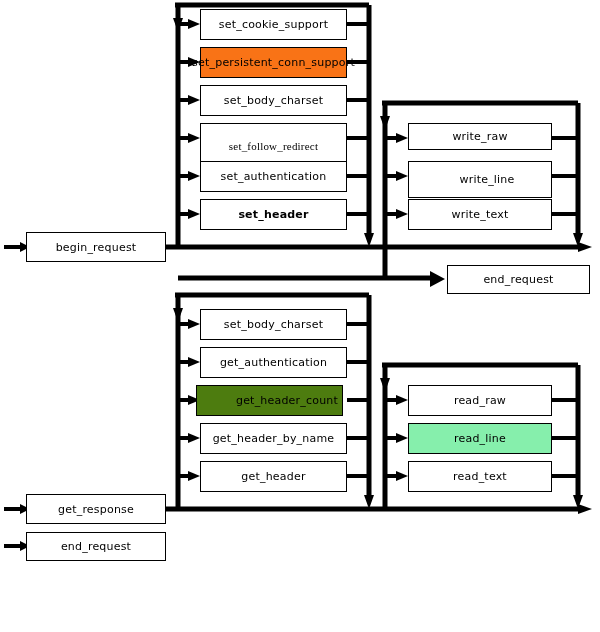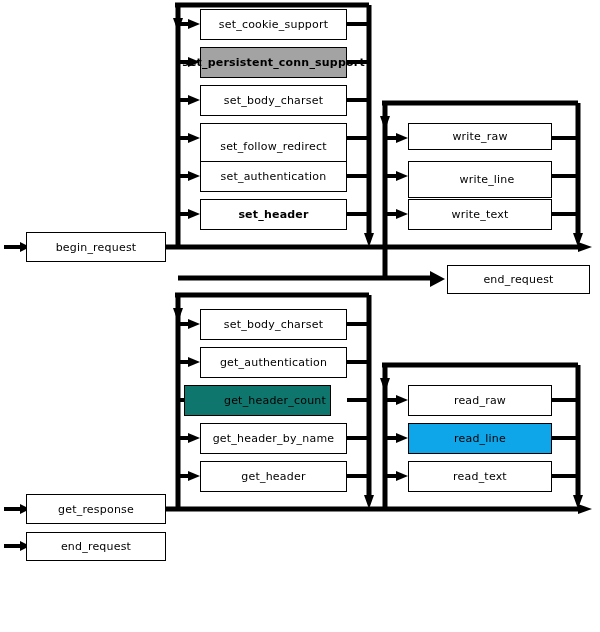--- a/index.html
+++ b/index.html
@@ -174,27 +174,27 @@
 
       <path d="M578,504 L592,509 L578,514 Z" fill="#000000" stroke="none"></path>
 
     </g>
   </svg>
 
   <div id="nodes-layer">
       <div class="node-box" style="left: 200px; top: 9px; width: 147px; height: 31px; background: rgb(255, 255, 255); border-color: rgb(0, 0, 0);">
         <span class="node-label">set_cookie_support</span>
       </div>
-      <div class="node-box" style="left: 200px; top: 47px; width: 147px; height: 31px; background: #a3a3a3; border-color: rgb(0, 0, 0); font-weight: bold;">
+      <div class="node-box" style="left: 200px; top: 47px; width: 147px; height: 31px; background: #f97316; border-color: rgb(0, 0, 0);">
         <span class="node-label">set_persistent_conn_support</span>
       </div>
       <div class="node-box" style="left: 200px; top: 85px; width: 147px; height: 31px; background: rgb(255, 255, 255); border-color: rgb(0, 0, 0);">
         <span class="node-label">set_body_charset</span>
       </div>
-      <div class="node-box" style="left: 200px; top: 123px; width: 147px; height: 46px; background: rgb(255, 255, 255); border-color: rgb(0, 0, 0);">
+      <div class="node-box" style="left: 200px; top: 123px; width: 147px; height: 46px; background: rgb(255, 255, 255); border-color: rgb(0, 0, 0); font-family: Liberation Serif, serif;">
         <span class="node-label">set_follow_redirect</span>
       </div>
       <div class="node-box" style="left: 200px; top: 161px; width: 147px; height: 31px; background: rgb(255, 255, 255); border-color: rgb(0, 0, 0);">
         <span class="node-label">set_authentication</span>
       </div>
       <div class="node-box" style="left: 200px; top: 199px; width: 147px; height: 31px; background: rgb(255, 255, 255); border-color: rgb(0, 0, 0); font-weight: bold;">
         <span class="node-label">set_header</span>
       </div>
       <div class="node-box" style="left: 408px; top: 123px; width: 144px; height: 27px; background: rgb(255, 255, 255); border-color: rgb(0, 0, 0);">
         <span class="node-label">write_raw</span>
@@ -210,33 +210,33 @@
       </div>
       <div class="node-box" style="left: 447px; top: 265px; width: 143px; height: 29px; background: rgb(255, 255, 255); border-color: rgb(0, 0, 0);">
         <span class="node-label">end_request</span>
       </div>
       <div class="node-box" style="left: 200px; top: 309px; width: 147px; height: 31px; background: rgb(255, 255, 255); border-color: rgb(0, 0, 0);">
         <span class="node-label">set_body_charset</span>
       </div>
       <div class="node-box" style="left: 200px; top: 347px; width: 147px; height: 31px; background: rgb(255, 255, 255); border-color: rgb(0, 0, 0);">
         <span class="node-label">get_authentication</span>
       </div>
-      <div class="node-box" style="left: 184px; top: 385px; width: 147px; height: 31px; background: #0f766e; border-color: rgb(0, 0, 0); padding-left: 35px;">
+      <div class="node-box" style="left: 196px; top: 385px; width: 147px; height: 31px; background: #4d7c0f; border-color: rgb(0, 0, 0); padding-left: 35px;">
         <span class="node-label">get_header_count</span>
       </div>
       <div class="node-box" style="left: 200px; top: 423px; width: 147px; height: 31px; background: rgb(255, 255, 255); border-color: rgb(0, 0, 0);">
         <span class="node-label">get_header_by_name</span>
       </div>
       <div class="node-box" style="left: 200px; top: 461px; width: 147px; height: 31px; background: rgb(255, 255, 255); border-color: rgb(0, 0, 0);">
         <span class="node-label">get_header</span>
       </div>
       <div class="node-box" style="left: 408px; top: 385px; width: 144px; height: 31px; background: rgb(255, 255, 255); border-color: rgb(0, 0, 0);">
         <span class="node-label">read_raw</span>
       </div>
-      <div class="node-box" style="left: 408px; top: 423px; width: 144px; height: 31px; background: #0ea5e9; border-color: rgb(0, 0, 0);">
+      <div class="node-box" style="left: 408px; top: 423px; width: 144px; height: 31px; background: #86efac; border-color: rgb(0, 0, 0);">
         <span class="node-label">read_line</span>
       </div>
       <div class="node-box" style="left: 408px; top: 461px; width: 144px; height: 31px; background: rgb(255, 255, 255); border-color: rgb(0, 0, 0);">
         <span class="node-label">read_text</span>
       </div>
       <div class="node-box" style="left: 26px; top: 494px; width: 140px; height: 30px; background: rgb(255, 255, 255); border-color: rgb(0, 0, 0);">
         <span class="node-label">get_response</span>
       </div>
       <div class="node-box" style="left: 26px; top: 532px; width: 140px; height: 29px; background: rgb(255, 255, 255); border-color: rgb(0, 0, 0);">
         <span class="node-label">end_request</span>

